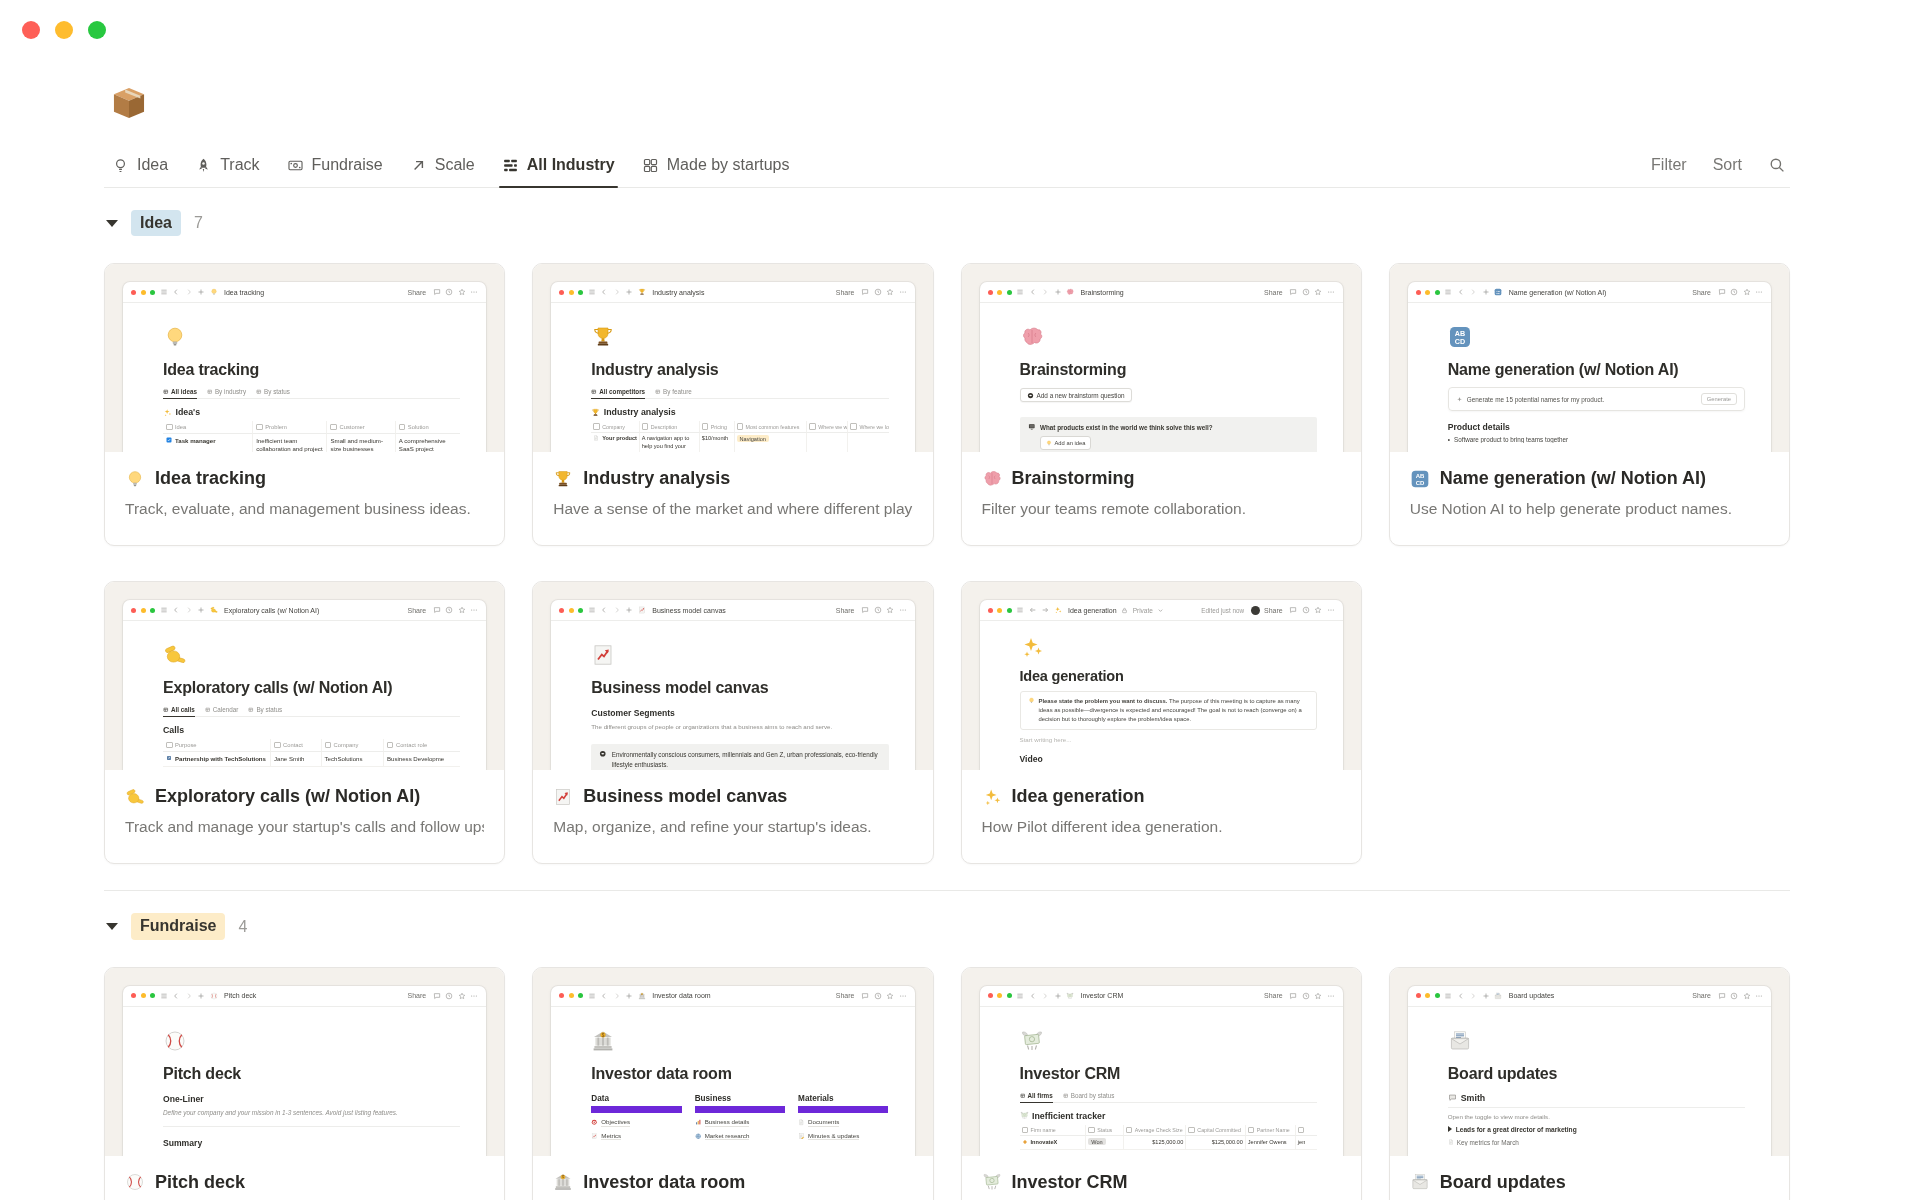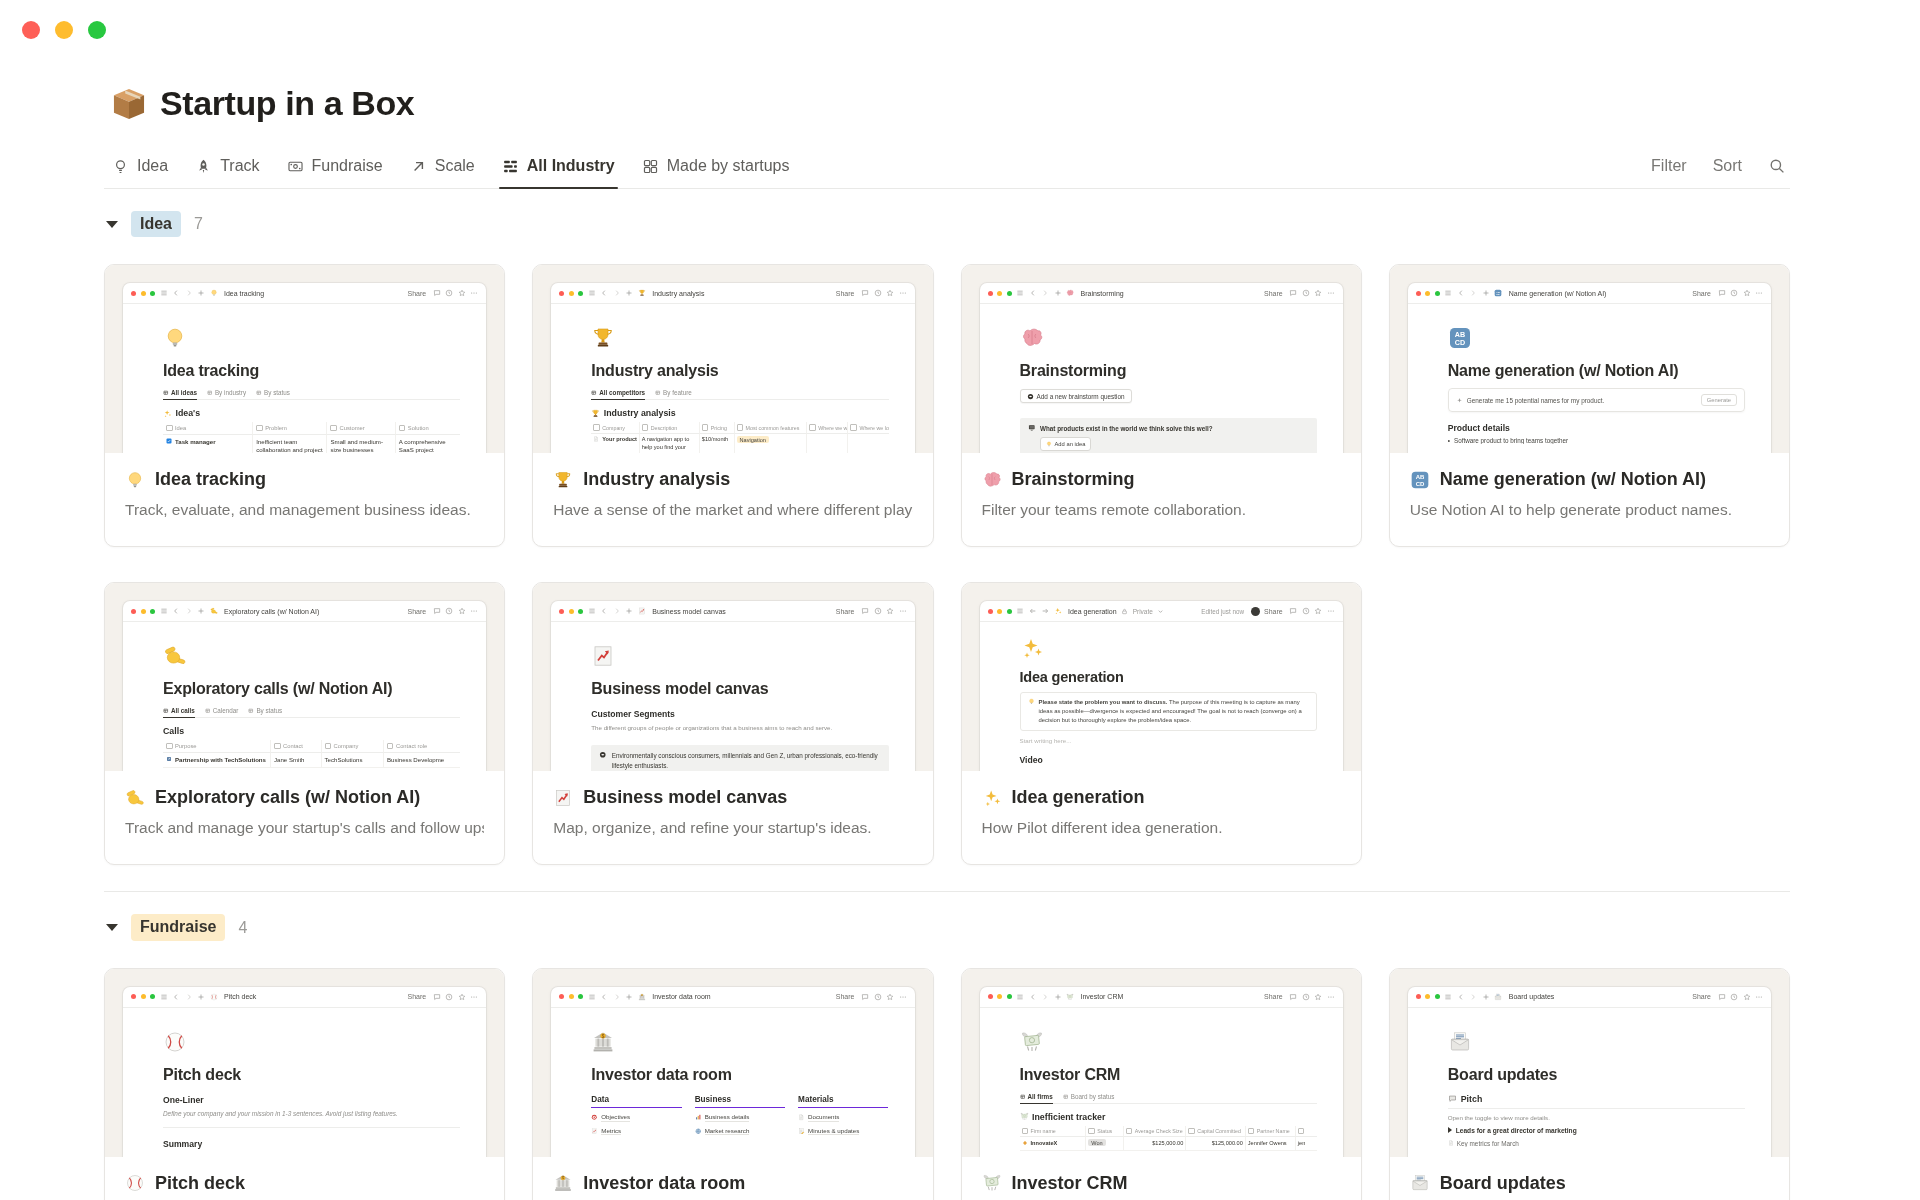--- a/index.html
+++ b/index.html
@@ -103,21 +103,21 @@
   .mth{font-size:5.8px;color:#9b9a97;padding:2.5px 3px;border-bottom:1px solid #ededeb;display:flex;
        gap:2.5px;align-items:center;white-space:nowrap;overflow:hidden;}
   .mtc{font-size:6.1px;color:#37352f;padding:3px;border-bottom:1px solid #f2f1ee;line-height:1.35;overflow:hidden;}
   .mtc.cfirst{font-weight:700;display:flex;gap:3px;align-items:flex-start;white-space:nowrap;}
   .colsep{border-left:1px solid #f2f1ee;}
   .hdrsq{width:4.5px;height:4.5px;border:1px solid #c0bfbb;border-radius:1px;flex:none;display:inline-block;}
   .mtag{font-size:5.6px;padding:.5px 3px;border-radius:2px;color:#44433f;white-space:nowrap;}
   .mtable.small .mth{font-size:5.3px;padding:2px;}
   .mtable.small .mtc{font-size:5.6px;padding:2.5px 2px;}
   .mcols{display:grid;grid-template-columns:1fr 1fr 1fr;gap:13px;margin-top:11px;}
-  .mcol-title{font-size:8.2px;font-weight:700;color:#2f2e2a;border-bottom:1px solid #6d28d9;padding-bottom:3.5px;}
+  .mcol-title{font-size:8.2px;font-weight:700;color:#2f2e2a;border-bottom:7px solid #6d28d9;padding-bottom:3.5px;}
   .mcol-item{display:flex;gap:3.5px;align-items:center;margin-top:5px;font-size:6.2px;color:#45443f;}
   .mcol-item .ic{width:6.5px;height:6.5px;}
   .mcol-label{border-bottom:1px solid #e5e4e0;padding-bottom:.5px;}
   .mtgl{margin-top:6px;display:flex;gap:4px;align-items:center;font-size:6.6px;font-weight:700;color:#37352f;}
   .tglarrow{width:0;height:0;border-top:3px solid transparent;border-bottom:3px solid transparent;
             border-left:4.5px solid #37352f;display:inline-block;flex:none;}
 </style>
 </head>
 <body>
 
@@ -129,21 +129,20 @@
 
 <header class="page-header">
   <span class="ic h-emoji">
       <svg viewBox="0 0 24 24">
         <polygon points="12,2.5 21.5,6.5 12,10.5 2.5,6.5" fill="#d9a066"></polygon>
         <polygon points="2.5,6.5 12,10.5 12,21.5 2.5,17.5" fill="#b27c45"></polygon>
         <polygon points="21.5,6.5 12,10.5 12,21.5 21.5,17.5" fill="#9a6834"></polygon>
         <polygon points="9.6,3.5 19.2,7.4 19.2,9.2 9.6,5.3" fill="#e9dcc3" opacity="0.9"></polygon>
       </svg>
     </span>
-  <h1>Startup in a Box</h1>
 </header>
 
 <nav class="tabsbar">
   <div class="tabs" id="tabs">
       <button class="tab">
         <span class="ic" style="width: 17px; height: 17px;">
           <svg viewBox="0 0 24 24" fill="none" stroke="#5f5e5b" stroke-width="1.7">
             <circle cx="12" cy="9.5" r="5.5"></circle>
             <path d="M10 17.5h4M10.7 20.5h2.6"></path>
           </svg>
@@ -1624,21 +1623,21 @@
                     <polygon points="3.4,9.6 12,15 20.6,9.6" fill="#f2f1ed" stroke="#b9b8b4" stroke-width="0.7"></polygon>
                   </svg>
                 </span>
                 <div class="pg-h1">Board updates</div>
                 <div class="misub">
                   <span class="ic" style="width: 9px; height: 9px;">
                     <svg viewBox="0 0 24 24" fill="#e9e8e4" stroke="#8f8e8a" stroke-width="1.8">
                       <path d="M4 5.5h16V16H9.5L5 19.5V16H4z"></path>
                     </svg>
                   </span>
-                  <span>Pitch</span>
+                  <span>Smith</span>
                 </div>
                 <div class="mgray">Open the toggle to view more details.</div>
                 <div class="mtgl">
                   <span class="tglarrow"></span>
                   <span>Leads for a great director of marketing</span>
                 </div>
                 <div class="mlink">
                   <span class="ic" style="width: 6px; height: 6px;">
                     <svg viewBox="0 0 24 24">
                       <path d="M6 2.8h8l4 4v14.4H6z" fill="#fbfbf9" stroke="#b9b8b4" stroke-width="1.2"></path>

